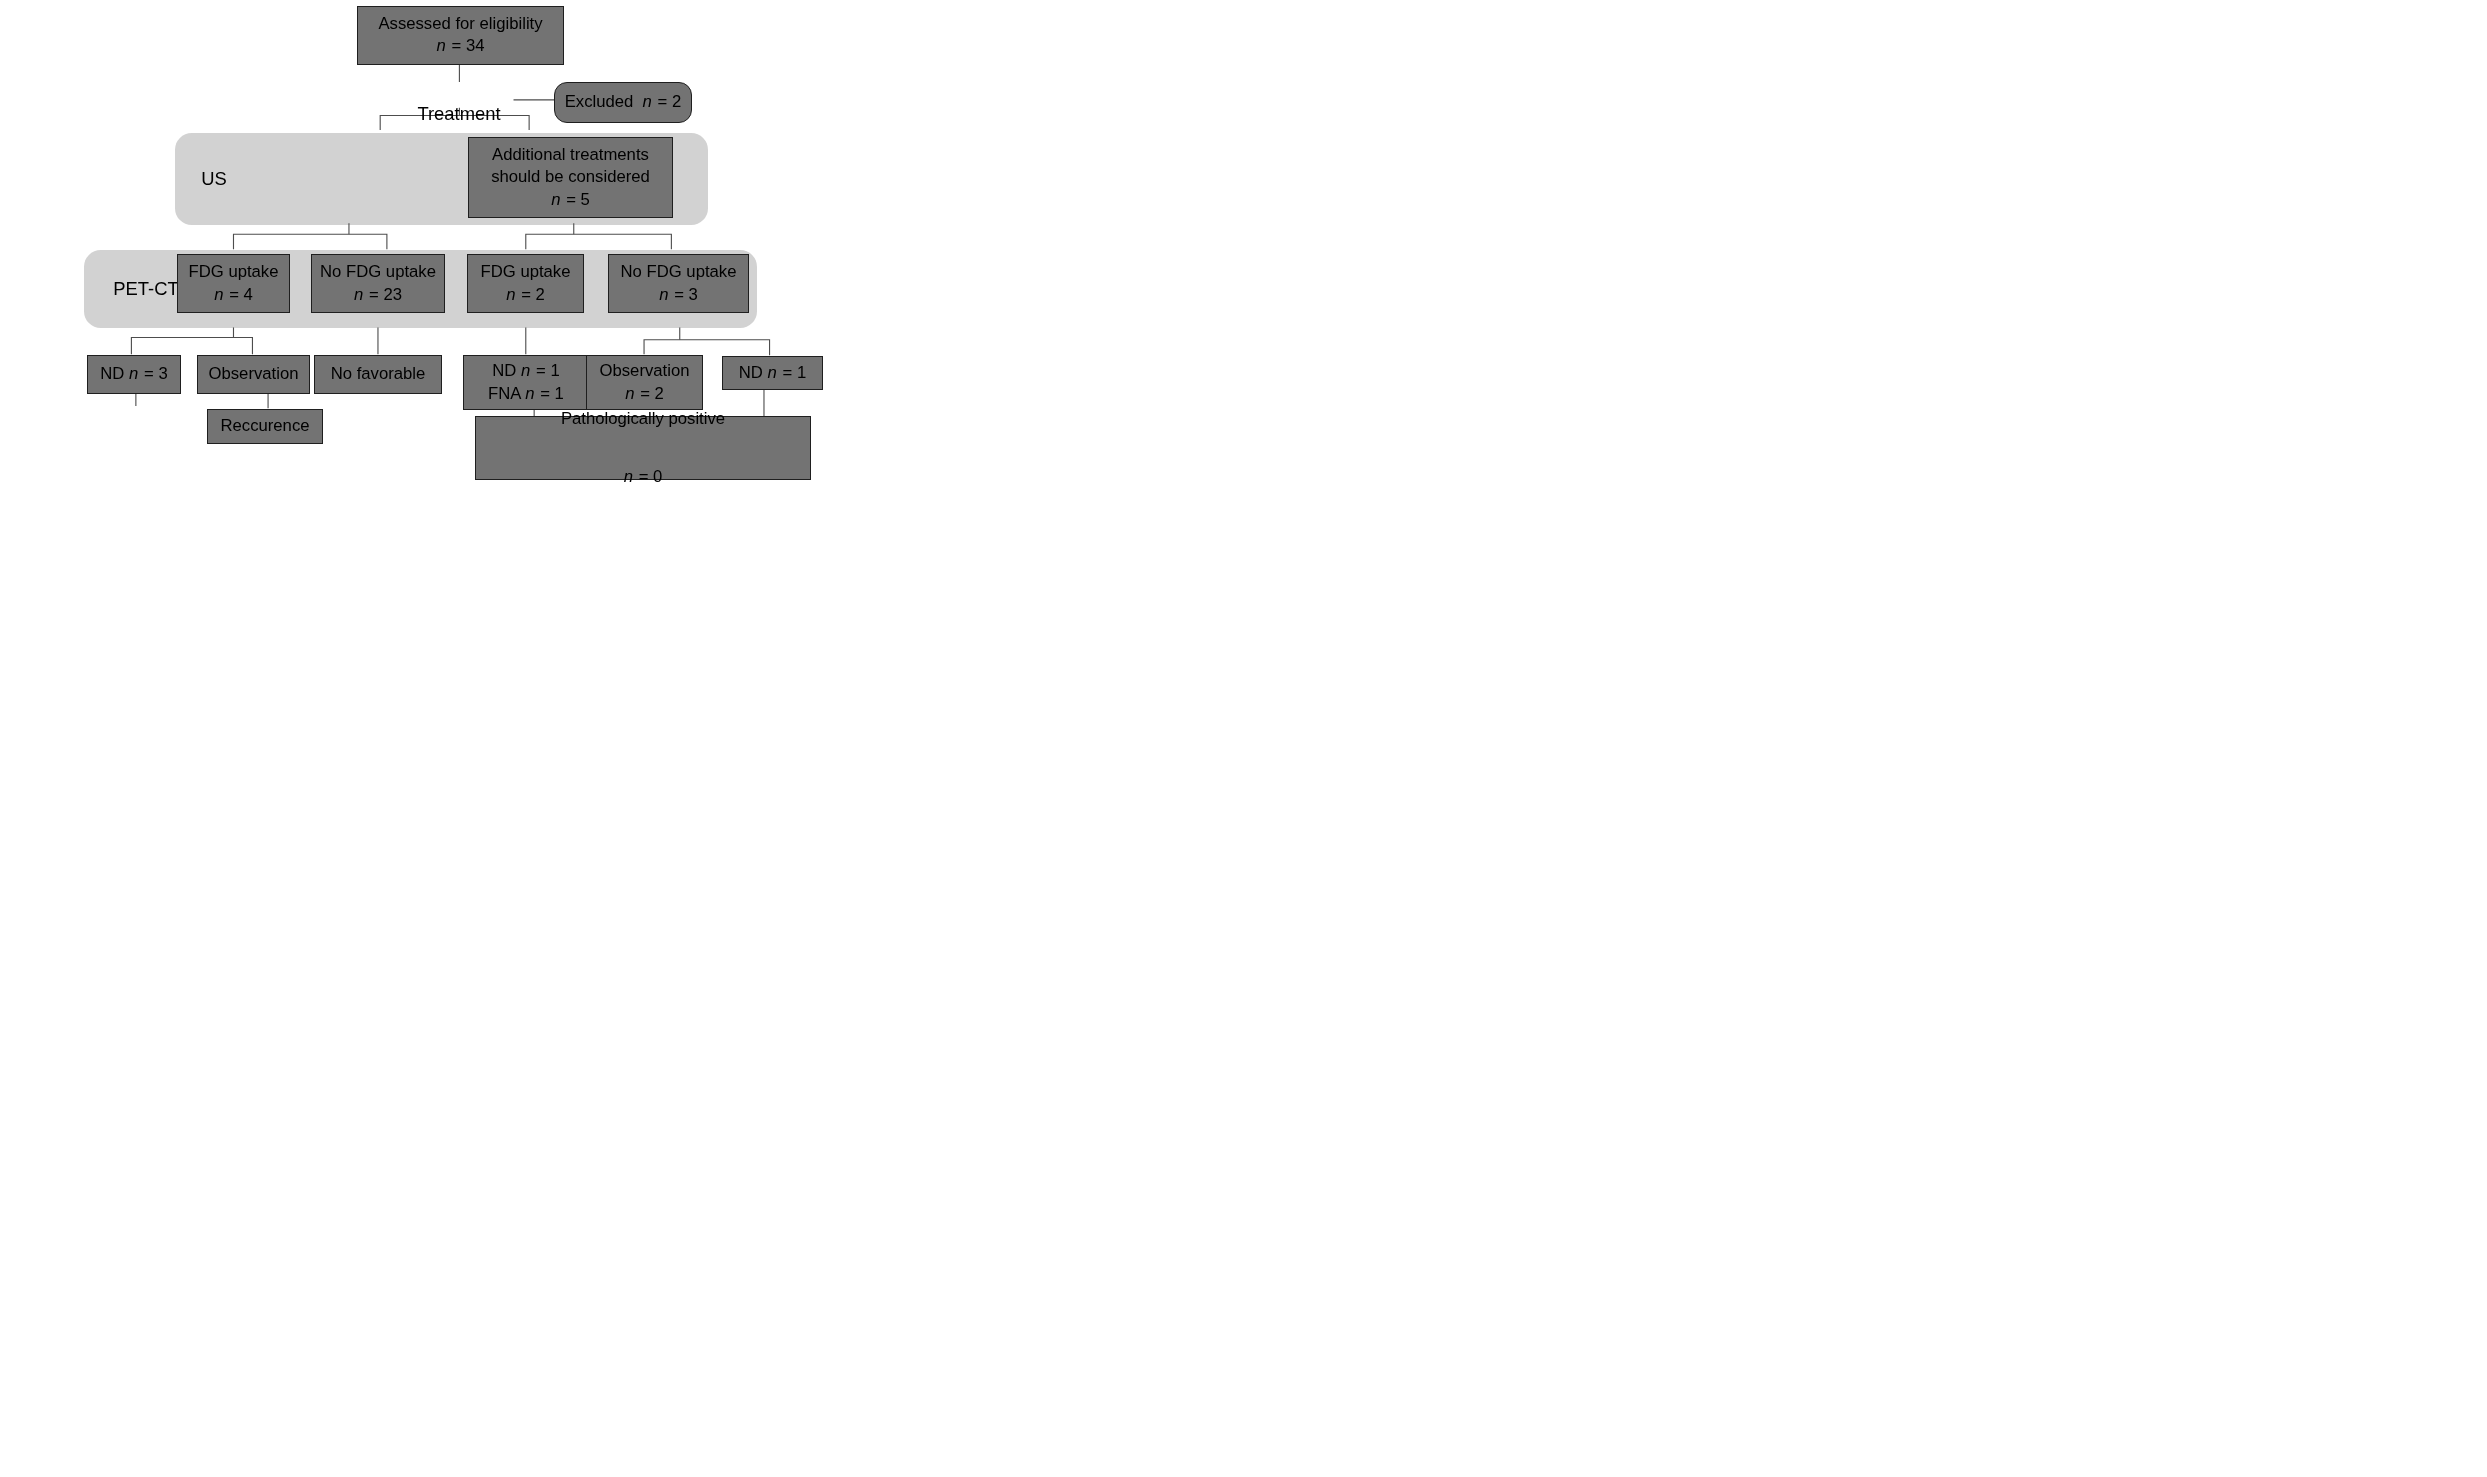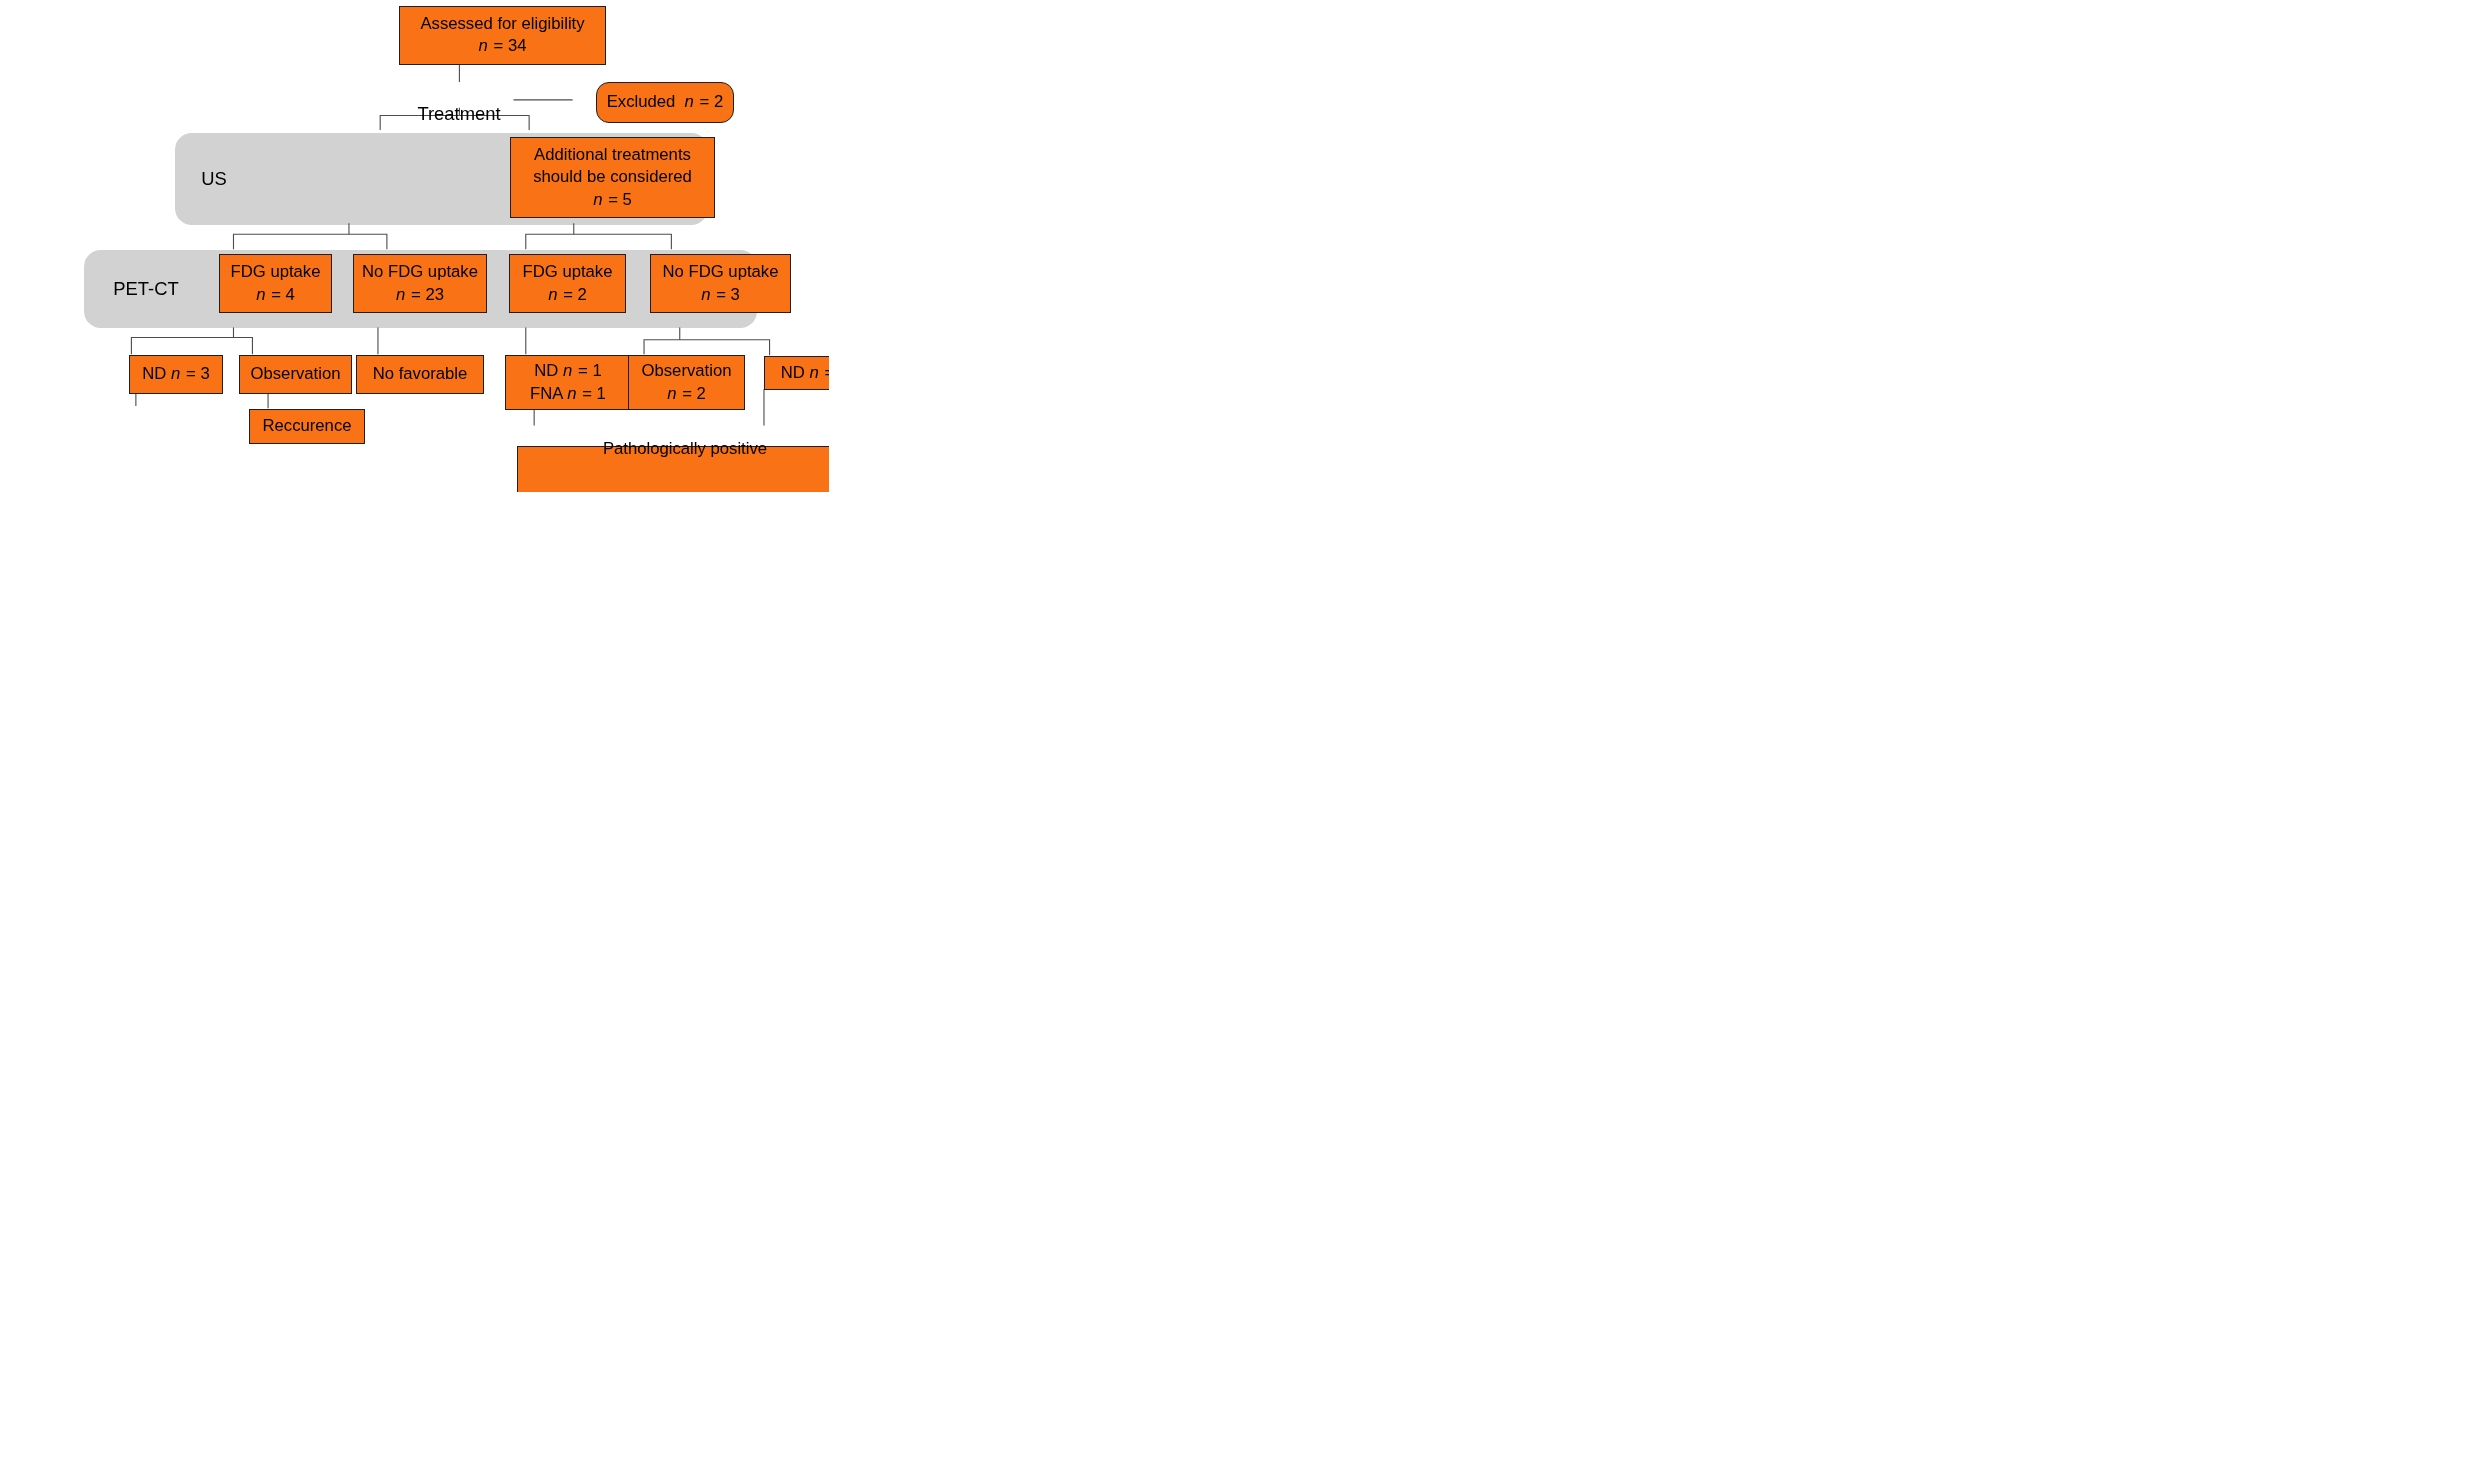--- a/index.html
+++ b/index.html
@@ -27,31 +27,30 @@
     position:absolute;
     font-size:18.4px;
     line-height:1.2;
     text-align:left;
     transform:translate(-50%,-50%);
     white-space:nowrap;
   }
   .box{
     position:absolute;
     box-sizing:border-box;
-    background:#f97316;
+    background:#737373;
     border:1.1px solid var(--border);
     display:flex;
     flex-direction:column;
     justify-content:center;
     align-items:center;
     text-align:center;
     font-size:16.7px;
     line-height:1.32;
     padding:1.1px 2.2px;
-    margin-left:42px;
   }
   .box .line{white-space:nowrap;}
   .floating-label{
     position:absolute;
     font-size:18.4px;
     text-align:center;
     transform:translateX(-50%);
     white-space:nowrap;
   }
   i{font-style:italic;padding-right:1.1px;}
@@ -160,19 +159,19 @@
 
   <div class="box" style="left:722px;top:356px;width:101px;height:34px;">
       <div class="line">ND <i>n</i> = 1</div>
     </div>
 
 
   <div class="box" style="left:207px;top:409px;width:116px;height:35px;">
       <div class="line">Reccurence</div>
     </div>
 
-  <div class="box" style="left:475px;top:446px;width:336px;height:64px;gap:36px;">
+  <div class="box" style="left:475px;top:416px;width:336px;height:64px;gap:36px;">
       <div class="line">Pathologically positive</div>
       <div class="line"><i>n</i> = 0</div>
     </div>
 
 </div>
 
 
 </body></html>

